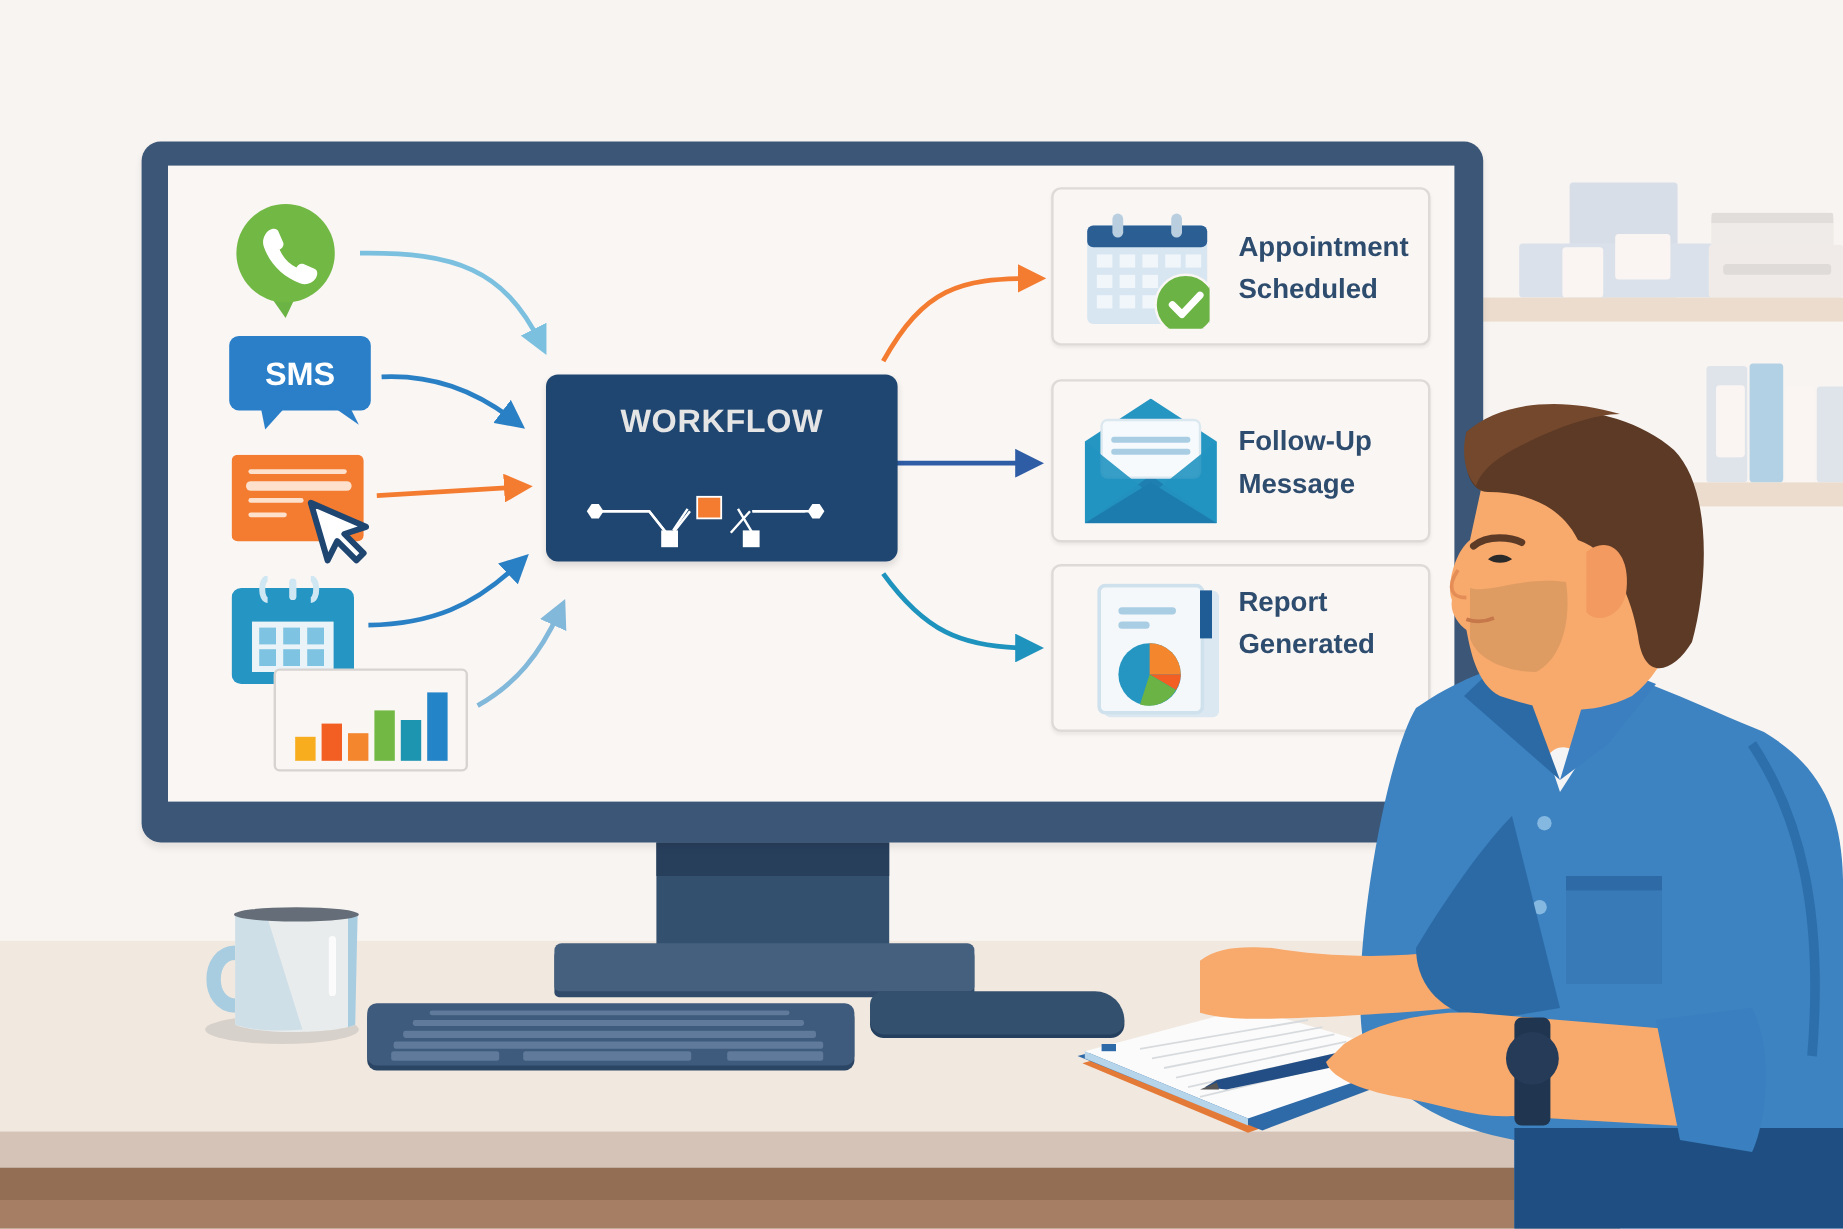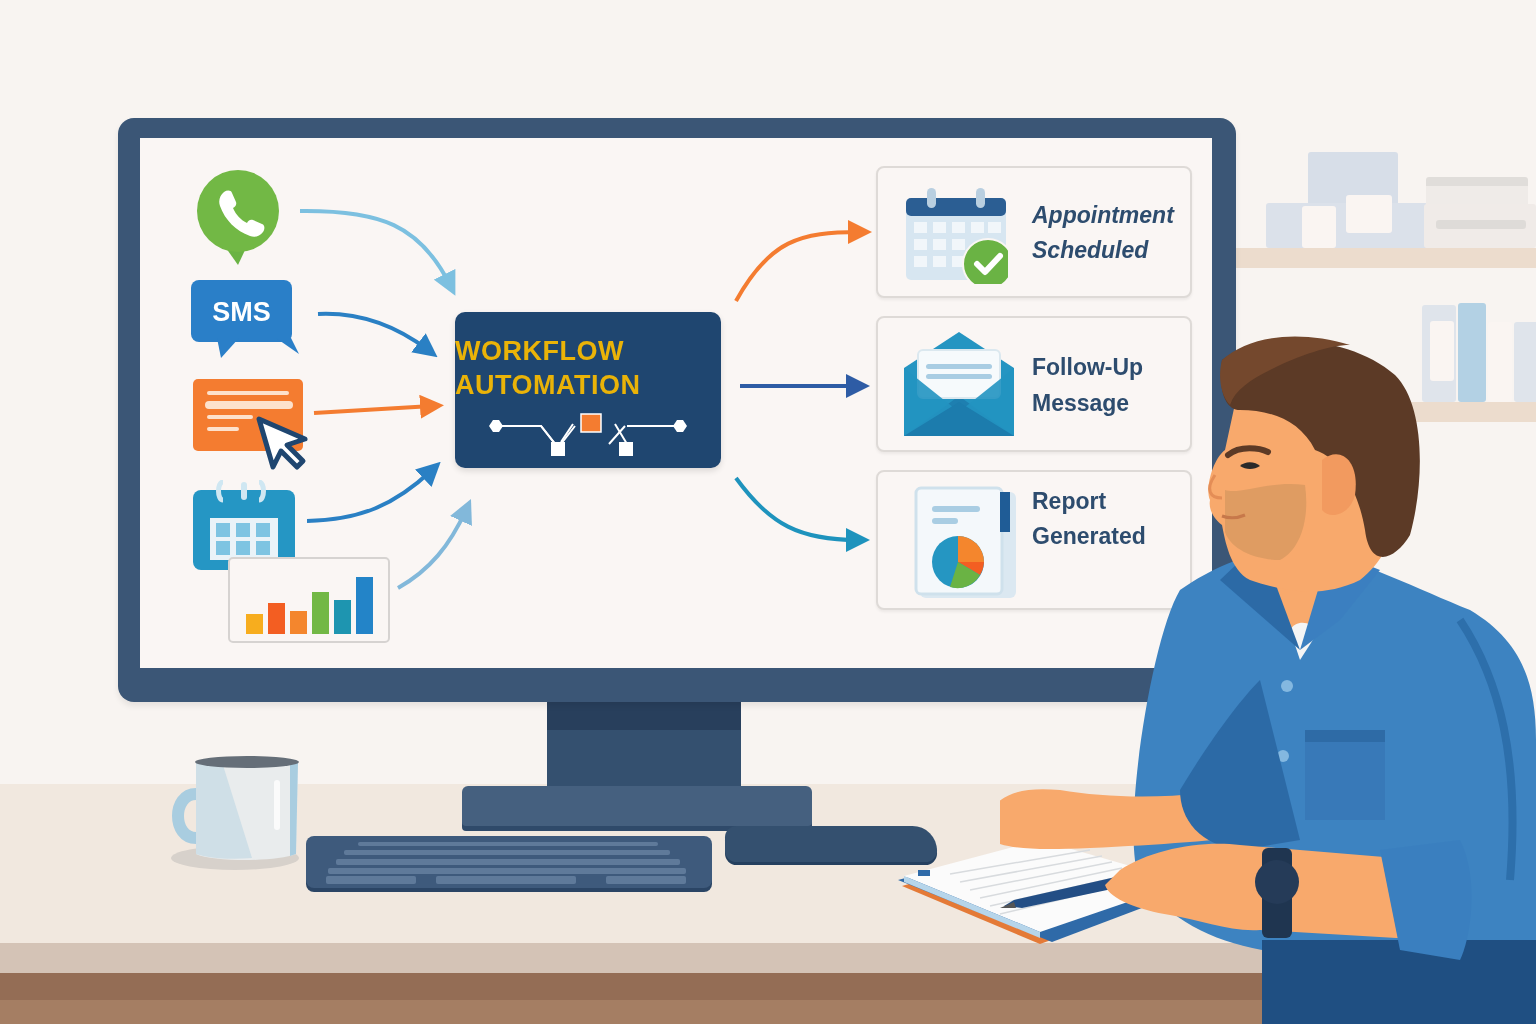--- a/index.html
+++ b/index.html
@@ -17,27 +17,27 @@
   .desk-front2 { left: 0; top: 1000px; width: 1350px; height: 24px; background: #a57e63; }
 
   
   .monitor { left: 118px; top: 118px; width: 1118px; height: 584px; background: #3b5676; border-radius: 16px; box-shadow: 0 4px 6px rgba(0,0,0,0.08); }
   .screen { left: 140px; top: 138px; width: 1072px; height: 530px; background: #faf6f4; }
   .stand-neck { left: 547px; top: 702px; width: 194px; height: 90px; background: #34506f; }
   .stand-neck-top { left: 547px; top: 702px; width: 194px; height: 28px; background: #283f5c; }
   .stand-base { left: 462px; top: 786px; width: 350px; height: 40px; background: #45607f; border-radius: 6px 6px 4px 4px; box-shadow: 0 5px 0 #2f4a6a; }
 
   
-  .wf-box { left: 455px; top: 312px; width: 266px; height: 156px; background: #1f4670; border-radius: 10px; box-shadow: 0 3px 6px rgba(0,0,0,0.12); color: #eab308; }
+  .wf-box { left: 455px; top: 312px; width: 293px; height: 156px; background: #1f4670; border-radius: 10px; box-shadow: 0 3px 6px rgba(0,0,0,0.12); color: #e5e5e5; text-align: center; }
   .wf-title { position: absolute; left: 0; width: 100%; font-family: "Liberation Sans", sans-serif; font-weight: bold; font-size: 27px; letter-spacing: 0.5px; line-height: 34px; }
 
   .card { position: absolute; left: 876px; width: 312px; background: #faf6f4; border: 2px solid #dedad7; border-radius: 8px; box-shadow: 0 2px 3px rgba(0,0,0,0.06); }
   .card-text { position: absolute; left: 154px; font-family: "Liberation Sans", sans-serif; font-weight: bold; font-size: 23px; line-height: 35px; color: #2d4c6e; }
 
-  .sms-bubble { left: 191px; top: 280px; width: 101px; height: 62px; background: #2a7fc8; border-radius: 8px; color: #fff; font-family: "Liberation Sans", sans-serif; font-weight: bold; font-size: 27px; text-align: center; line-height: 64px; }
+  .sms-bubble { left: 191px; top: 280px; width: 118px; height: 62px; background: #2a7fc8; border-radius: 8px; color: #fff; font-family: "Liberation Sans", sans-serif; font-weight: bold; font-size: 27px; text-align: center; line-height: 64px; }
 
   .keyboard { left: 306px; top: 836px; width: 406px; height: 52px; background: #3e5a7c; border-radius: 8px; box-shadow: 0 4px 0 #2b4565; }
 </style>
 </head>
 <body>
 
 <div class="abs" style="left:1236px;top:140px;width:300px;height:300px;">
   <div class="shelf-item" style="left:72px;top:12px;width:90px;height:96px;background:#d7dee8;"></div>
   <div class="shelf-item" style="left:30px;top:63px;width:162px;height:45px;background:#dbe1ea;"></div>
   <div class="shelf-item" style="left:66px;top:66px;width:34px;height:42px;background:#faf5f2;"></div>
@@ -147,33 +147,32 @@
     <rect x="38" y="44" width="17" height="31" fill="#f35e22"></rect>
     <rect x="60" y="52" width="17" height="23" fill="#f4862d"></rect>
     <rect x="82" y="33" width="17" height="42" fill="#72b845"></rect>
     <rect x="104" y="41" width="17" height="34" fill="#1e95b0"></rect>
     <rect x="126" y="18" width="17" height="57" fill="#2384c8"></rect>
   </svg>
 </div>
 
 <div class="abs wf-box">
   <div class="wf-title" style="top:22px;">WORKFLOW</div>
-  <div class="wf-title" style="top:56px;">AUTOMATION</div>
   <svg class="abs" style="left:30px;top:98px;" width="212" height="50" viewBox="0 0 212 50">
     <path d="M10,16 L56,16 L70,34 M90,16 L76,34 M104,16 M140,16 L124,34 M142,16 L186,16" stroke="#fff" stroke-width="2" fill="none"></path>
     <path d="M10,16 L56,16 L72,36 M88,14 L76,32 M130,14 L142,34 M142,16 L194,16" stroke="#fff" stroke-width="2" fill="none"></path>
     <polygon points="4,16 8,10 14,10 18,16 14,22 8,22" fill="#fff"></polygon>
     <polygon points="188,16 192,10 198,10 202,16 198,22 192,22" fill="#fff"></polygon>
     <rect x="96" y="4" width="20" height="18" fill="#f47c30" stroke="#fff" stroke-width="1.5"></rect>
     <rect x="66" y="32" width="14" height="14" fill="#fff"></rect>
     <rect x="134" y="32" width="14" height="14" fill="#fff"></rect>
   </svg>
 </div>
 
-<div class="card" style="top:166px;height:128px;font-style:italic;">
+<div class="card" style="top:156px;height:128px;">
   <svg class="abs" style="left:26px;top:18px;" width="104" height="98" viewBox="0 0 104 98">
     <rect x="2" y="12" width="100" height="82" rx="5" fill="#d7e6f1"></rect>
     <rect x="2" y="12" width="100" height="18" rx="5" fill="#2b5e93"></rect>
     <g fill="#f1f6fa">
       <rect x="10" y="36" width="13" height="11"></rect>
         <rect x="29" y="36" width="13" height="11"></rect>
         <rect x="48" y="36" width="13" height="11"></rect>
         <rect x="67" y="36" width="13" height="11"></rect>
         <rect x="84" y="36" width="13" height="11"></rect>
       <rect x="10" y="53" width="13" height="11"></rect>

